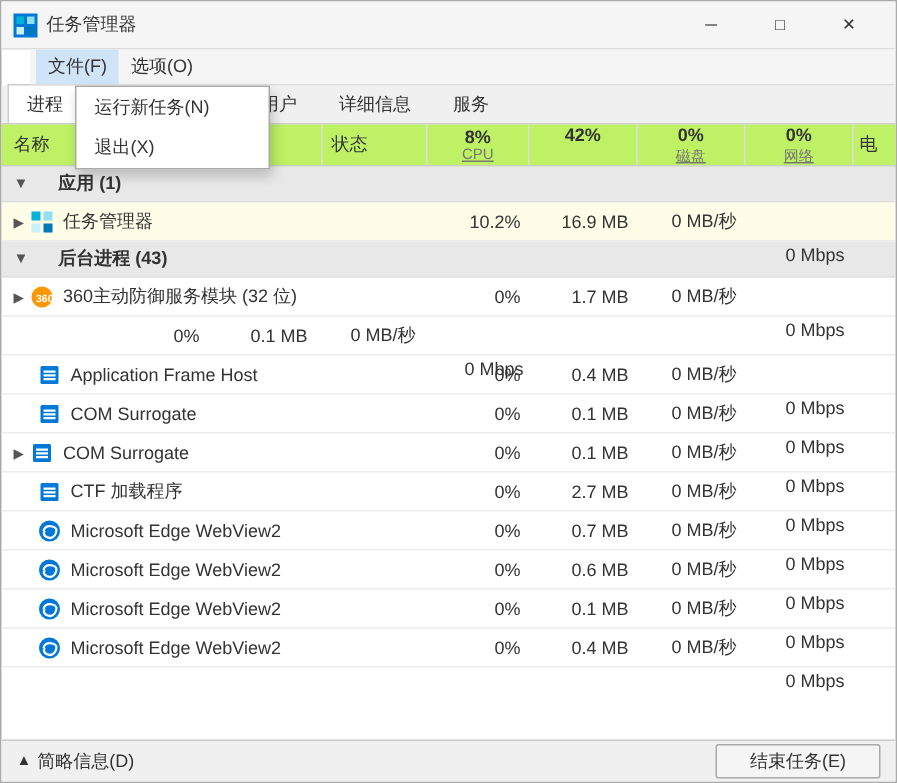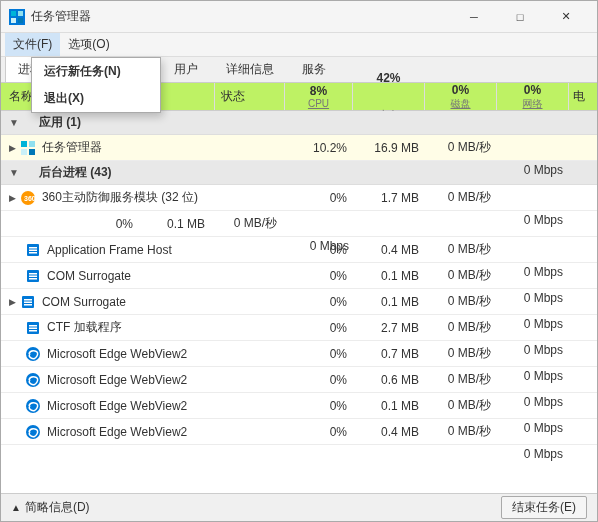--- a/index.html
+++ b/index.html
@@ -69,20 +69,21 @@
 
     
     .menu-bar {
       height: 24px;
       display: flex;
       align-items: center;
       padding: 0 4px;
       background: #f5f5f5;
       border-bottom: 1px solid #ddd;
       position: relative;
+      margin-left: 19px;
     }
     .menu-item {
       padding: 2px 8px;
       cursor: pointer;
       font-size: 12px;
       color: #333;
       height: 100%;
       display: flex;
       align-items: center;
     }
@@ -98,21 +99,20 @@
       box-shadow: 2px 4px 8px rgba(0,0,0,0.2);
       z-index: 100;
       min-width: 130px;
     }
     .dropdown-item {
       padding: 5px 20px 5px 12px;
       cursor: pointer;
       font-size: 12px;
       color: #333;
       white-space: nowrap;
-      font-weight: bold;
     }
 
     
     .tab-bar {
       height: 26px;
       display: flex;
       align-items: flex-end;
       padding: 0 4px;
       background: #f0f0f0;
       border-bottom: 1px solid #ccc;
@@ -177,21 +177,21 @@
     .col-mem {
       width: 72px;
       padding: 0 6px;
       font-size: 12px;
       color: #333;
       border-right: 1px solid #ddd;
       height: 100%;
       display: flex;
       align-items: center;
       flex-direction: column;
-      justify-content: center;
+      justify-content: flex-start;
       gap: 23px;
     }
     .col-disk {
       width: 72px;
       padding: 0 6px;
       font-size: 12px;
       color: #333;
       border-right: 1px solid #ddd;
       height: 100%;
       display: flex;
@@ -317,21 +317,21 @@
     .status-left {
       font-size: 12px;
       color: #333;
       display: flex;
       align-items: center;
       gap: 4px;
     }
     .status-btn {
       font-size: 12px;
       color: #333;
-      padding: 2px 10px;
+      padding: 2px 22px;
       border: 1px solid #aaa;
       background: #f5f5f5;
       cursor: pointer;
       border-radius: 2px;
     }
 
     
     .table-body::-webkit-scrollbar { width: 8px; }
     .table-body::-webkit-scrollbar-track { background: #f0f0f0; }
     .table-body::-webkit-scrollbar-thumb { background: #bbb; border-radius: 4px; }

